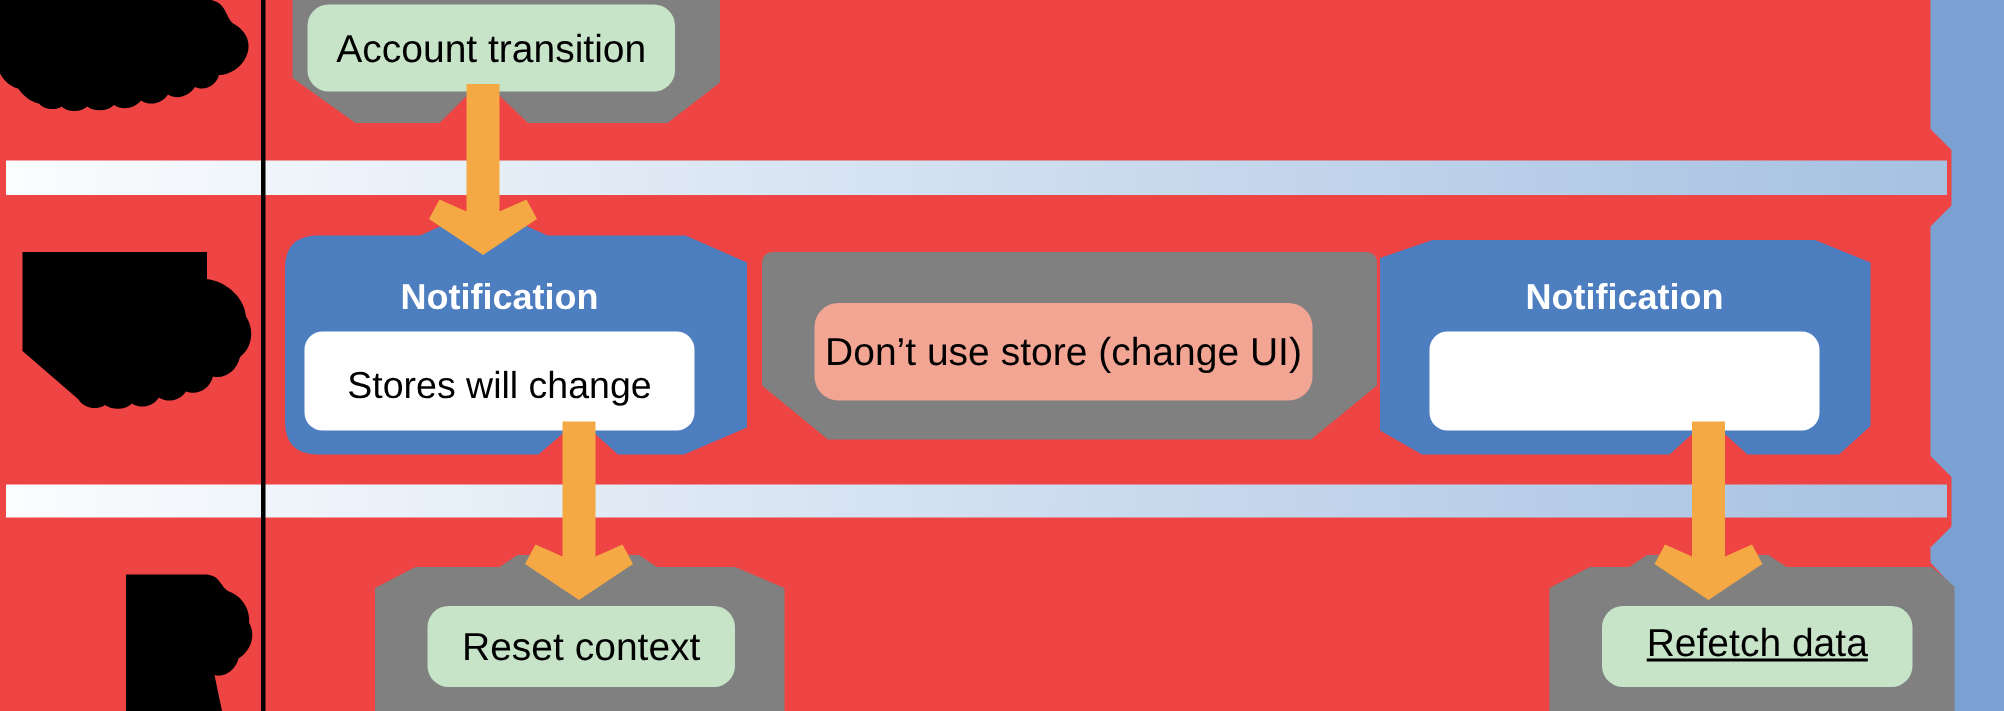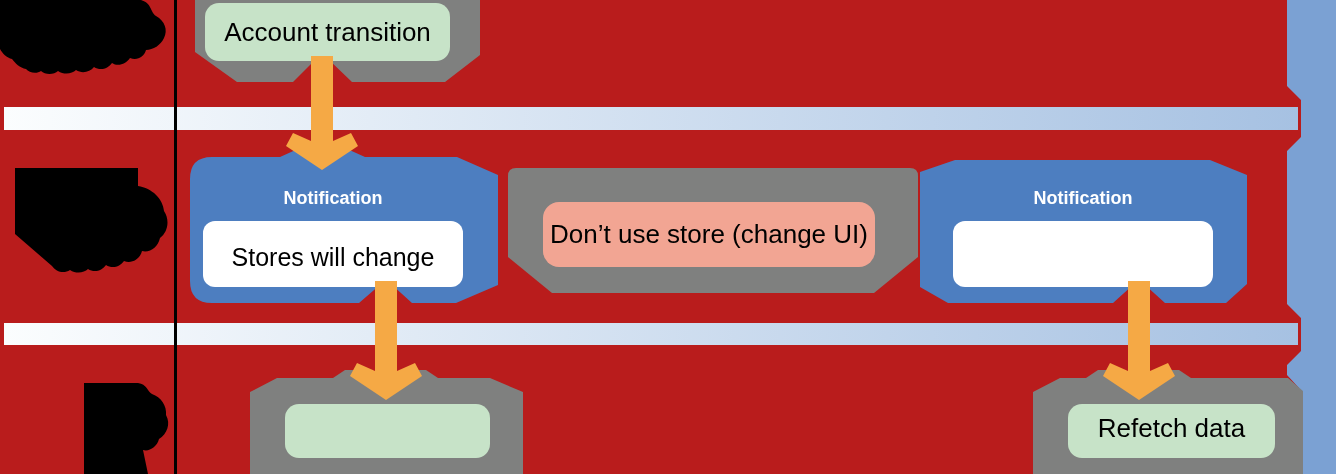--- a/index.html
+++ b/index.html
@@ -1,37 +1,37 @@
 <!DOCTYPE html>
 <html><head>
 <meta charset="utf-8">
 <style>
   html,body{margin:0;padding:0;background:#ffffff;}
   .canvas{
     position:relative;
     width:1336px;height:474px;
     overflow:hidden;
-    background:#b91c1c;
+    background:#ef4444;
     font-family:"Liberation Sans","DejaVu Sans",sans-serif;
   }
   .canvas svg{position:absolute;left:0;top:0;}
   .lbl{
     position:absolute;
     display:flex;align-items:center;justify-content:center;
     text-align:center;
     color:#000;
     font-size:26px;
     line-height:1.1;
     white-space:nowrap;
     pointer-events:none;
   }
   .lbl.note-title{
     color:#ffffff;
     font-weight:bold;
-    font-size:18px;
+    font-size:24px;
   }
   .lbl.inner{font-size:25px;}
   
   .f-gray{fill:#7f807f;} .f-green{fill:#c7e3c8;} .f-blue{fill:#4d7ec0;}
   .f-red{fill:#f2a593;} .f-orange{fill:#f5a945;} .f-bar{fill:#7ba1d3;}
   .f-white{fill:#ffffff;} .f-black{fill:#000000;}
 </style>
 </head>
 <body>
 
@@ -86,16 +86,17 @@
 
   <div class="lbl note-title" style="left:203px;top:184px;width:260px;height:30px;">Notification</div>
 
   <div class="lbl inner" style="left:203px;top:221px;width:260px;height:74px;">Stores will change</div>
 
   <div class="lbl" style="left:543px;top:202px;width:332px;height:65px;">Don’t use store (change UI)</div>
 
   <div class="lbl note-title" style="left:953px;top:184px;width:260px;height:30px;">Notification</div>
 
 
+  <div class="lbl" style="left:285px;top:404px;width:205px;height:54px;">Reset context</div>
 
-  <div class="lbl" style="left:1068px;top:404px;width:207px;height:49px;">Refetch data</div>
+  <div class="lbl" style="left:1068px;top:404px;width:207px;height:49px;text-decoration:underline;">Refetch data</div>
 
 </div>
 
 </body></html>

